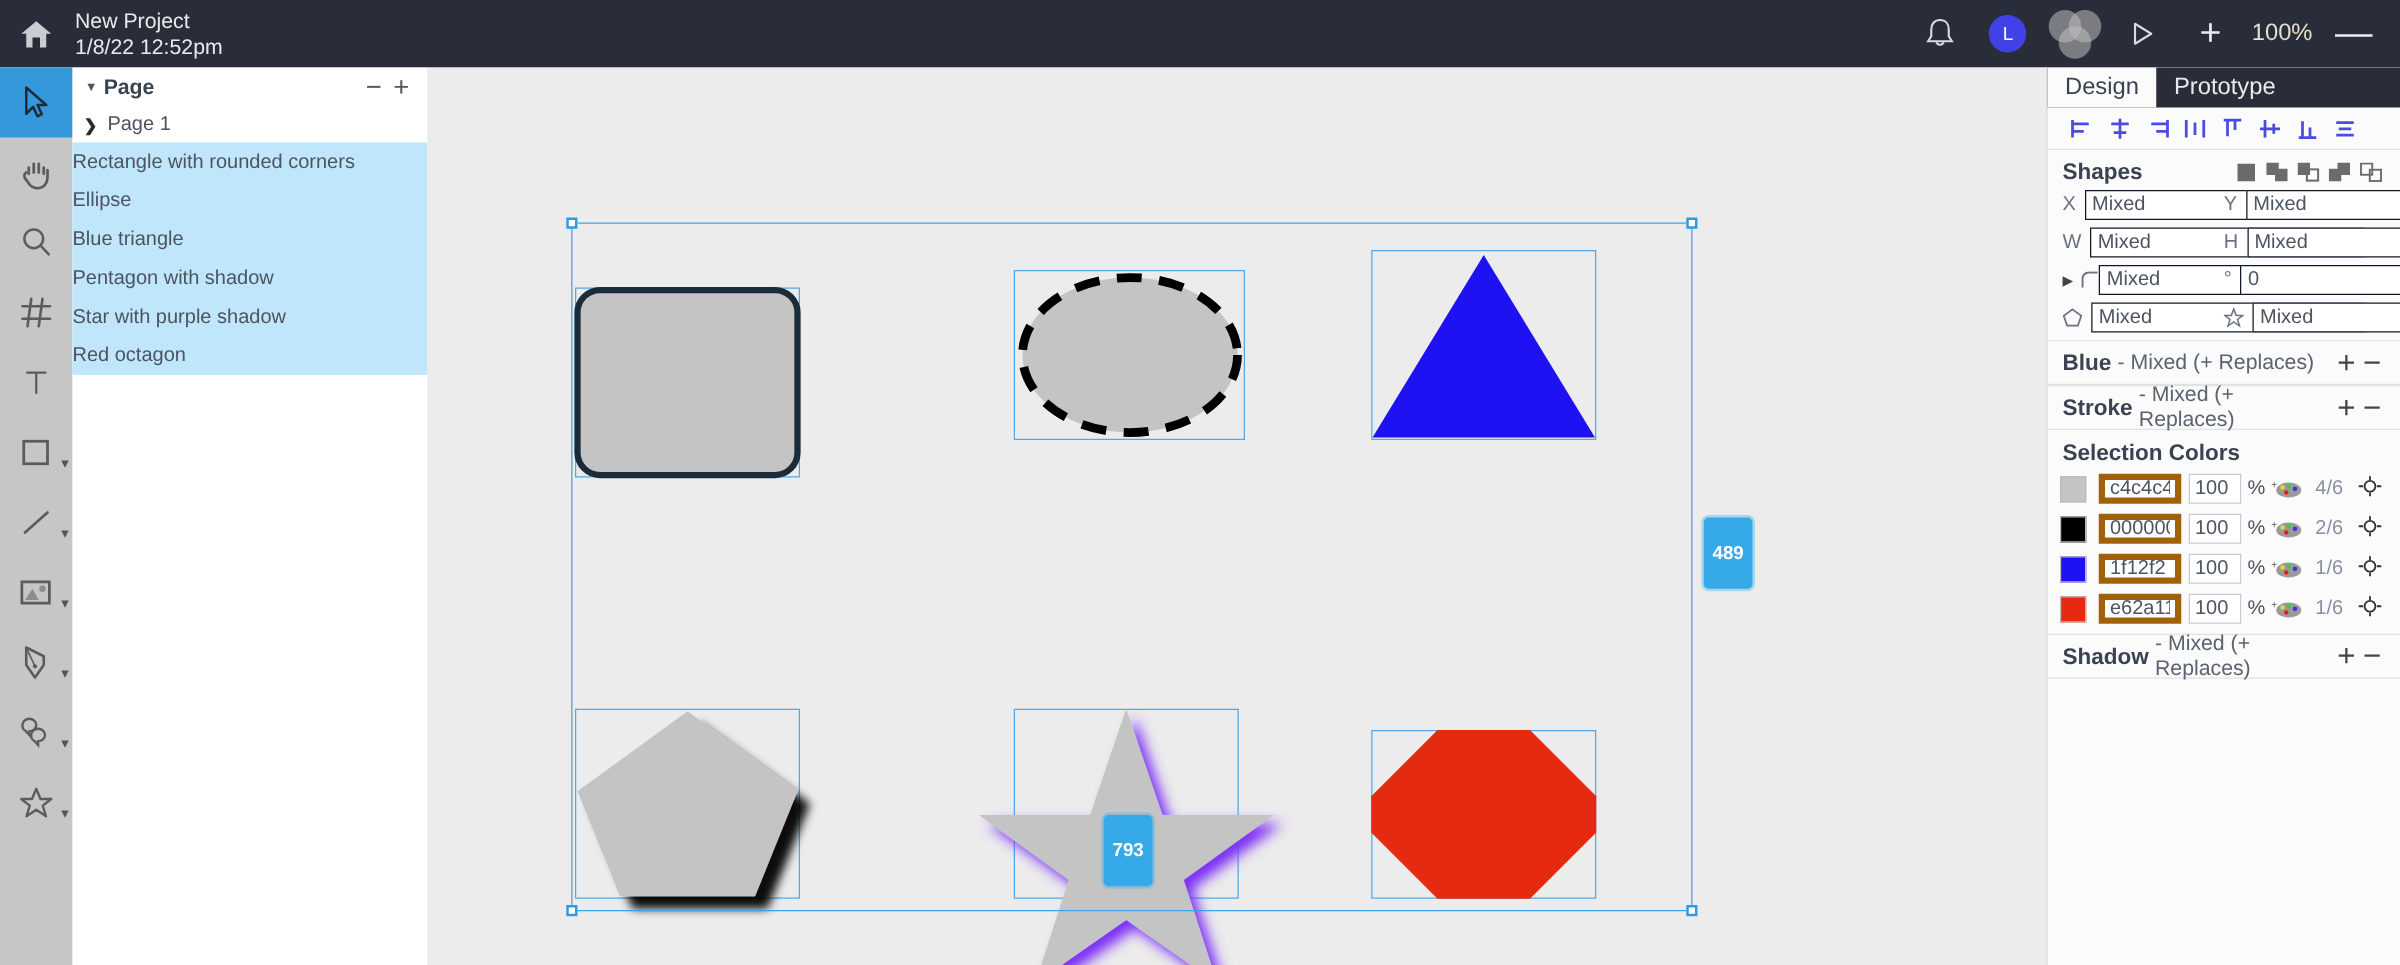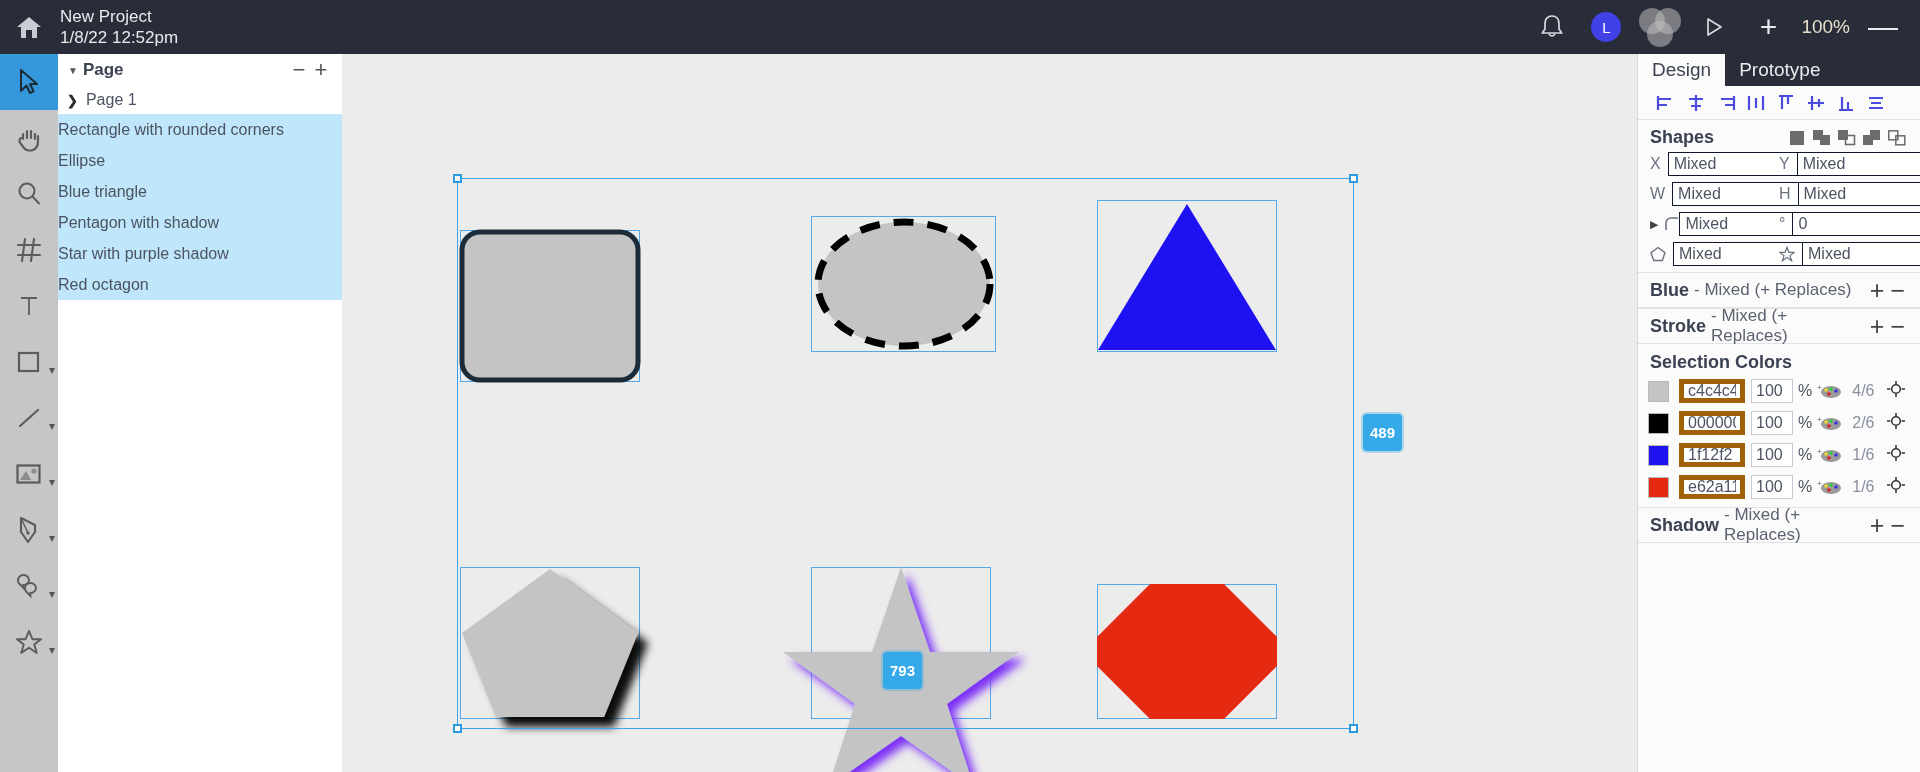--- a/index.html
+++ b/index.html
@@ -91,21 +91,21 @@
     border: 2px solid #2f9ae0;
   }
   .h-tl { left: -5px; top: -5px; }
   .h-tr { right: -5px; top: -5px; }
   .h-bl { left: -5px; bottom: -5px; }
   .h-br { right: -5px; bottom: -5px; }
 
   .shape-box { position: absolute; border: 1px solid #52a8e8; }
   .badge {
     position: absolute; background: #36a9e9; color: #fff; font-size: 15px;
-    font-weight: bold; padding: 10px 7px; border-radius: 4px;
+    font-weight: bold; padding: 20px 7px; border-radius: 4px;
     box-shadow: 0 0 0 2px rgba(54,169,233,0.35);
   }
 
   
   .right {
     position: absolute; left: 1637px; top: 54px; width: 283px; height: 718px;
     background: #fbfbfb; border-left: 1px solid #d7d7d7;
   }
   .tabs { display: flex; height: 32px; background: #282d39; }
   .tab {

